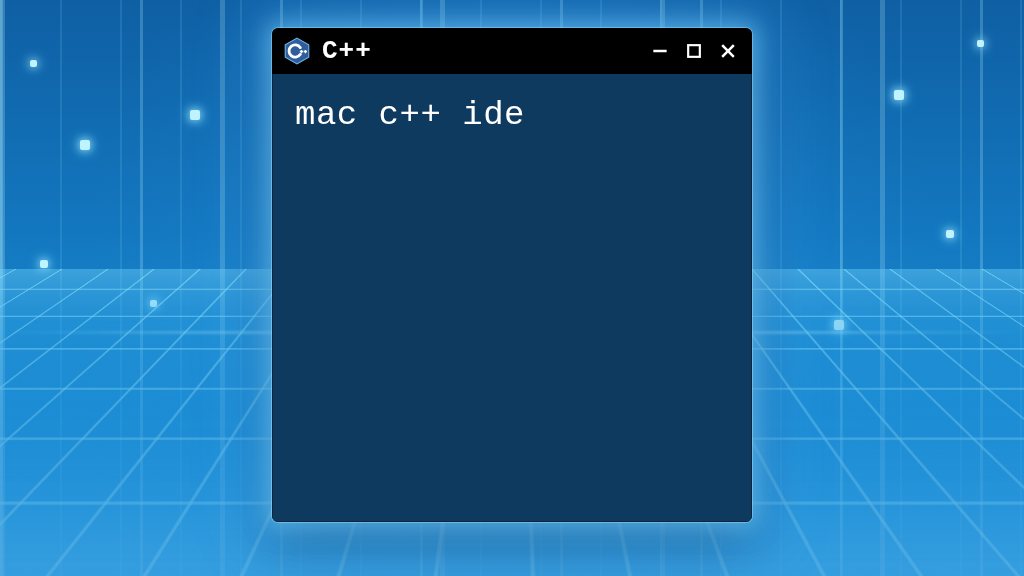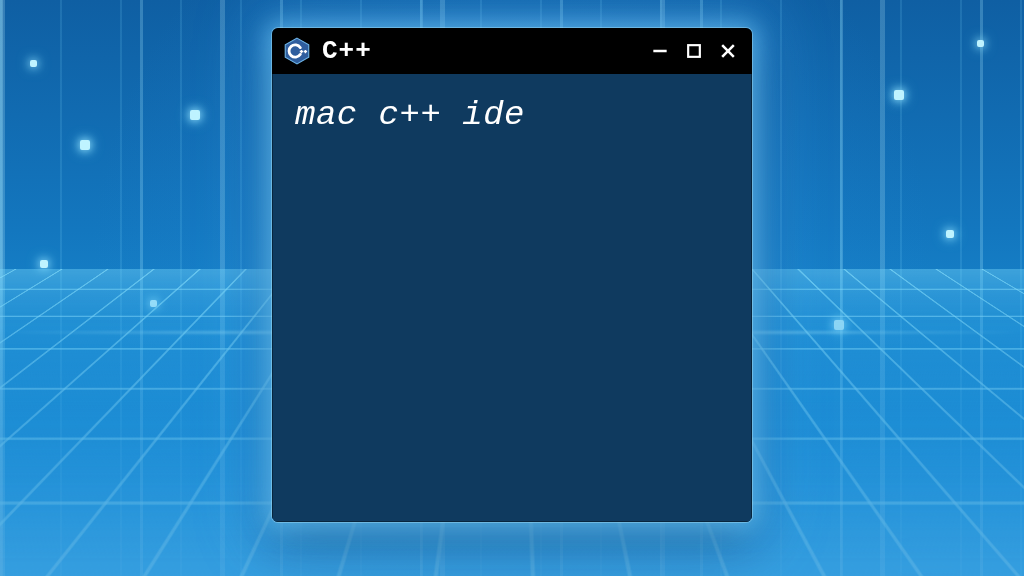--- a/index.html
+++ b/index.html
@@ -145,21 +145,20 @@
     .content {
       background: #0f3a5f;
       height: calc(100% - 46px);
       padding: 22px 22px;
       color: #ffffff;
       font-size: 34px;
       font-family: 'Consolas','Courier New',monospace;
       letter-spacing: 0.5px;
       border: 1px solid #08253d;
       border-top: none;
-      font-style: italic;
     }
   </style>
 </head>
 <body>
 
 <div class="backdrop">
   <div class="sky"></div>
   <div class="vbars"></div>
   <div class="vbars2"></div>
   <div class="node n1"></div>

